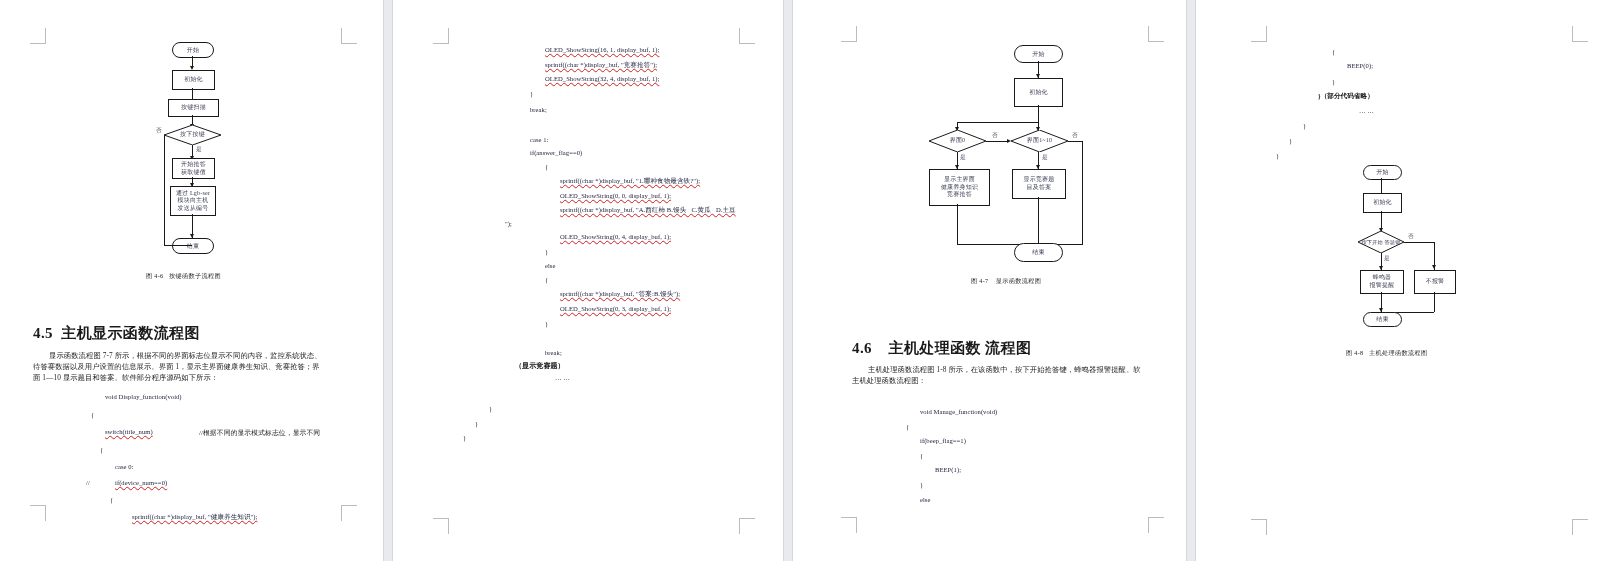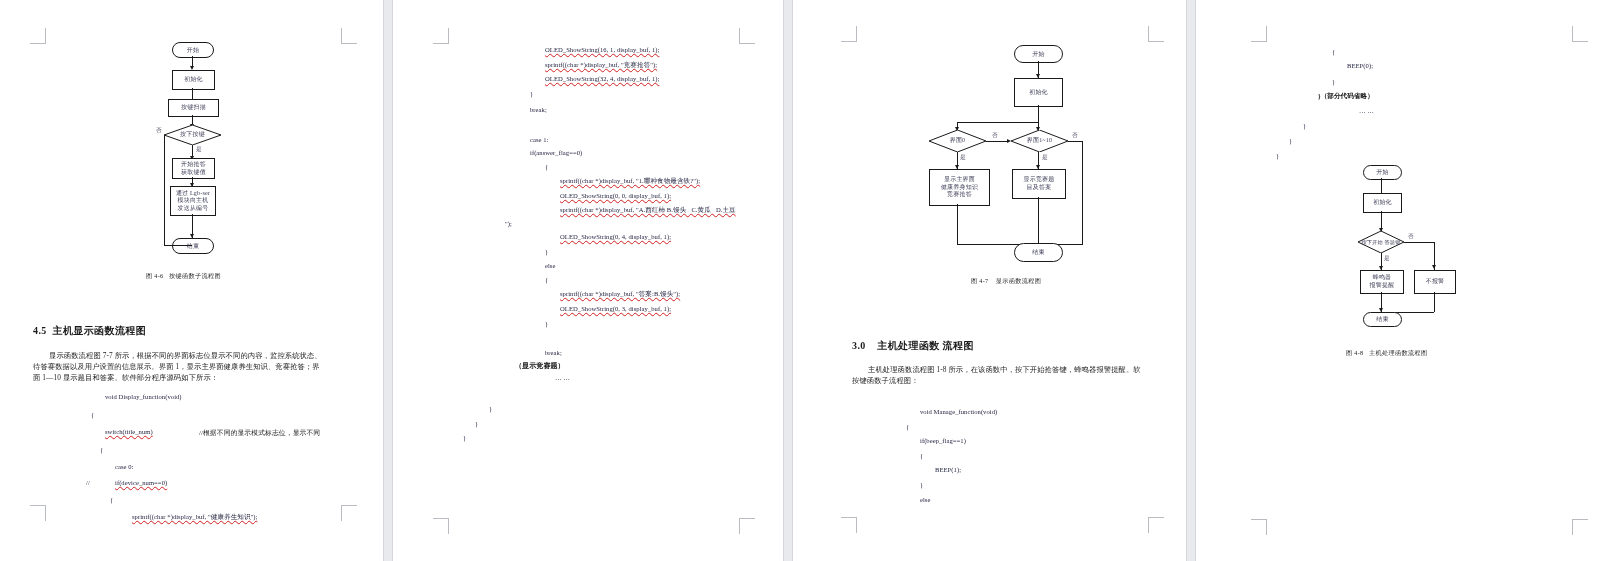--- a/index.html
+++ b/index.html
@@ -24,21 +24,21 @@
   .cmark i{position:absolute;background:#b9bcc0;}
   .cmark i.h{height:1px;width:16px;}
   .cmark i.v{width:1px;height:16px;}
   .c-tl .h{left:0;bottom:0;} .c-tl .v{right:0;top:0;}
   .c-tr .h{right:0;bottom:0;} .c-tr .v{left:0;top:0;}
   .c-bl .h{left:0;top:0;}  .c-bl .v{right:0;bottom:0;}
   .c-br .h{right:0;top:0;} .c-br .v{left:0;bottom:0;}
 
   .txt{position:absolute;white-space:pre;color:#1b1b1b;}
   .body-cn{font-size:7.3px;line-height:11px;letter-spacing:.1px;}
-  .head-cn{font-size:10px;font-weight:bold;letter-spacing:.4px;}
+  .head-cn{font-size:15px;font-weight:bold;letter-spacing:.4px;}
   .cap-cn{font-size:6.2px;letter-spacing:.3px;color:#222;}
   .code{font-size:6.6px;color:#1f1f3d;letter-spacing:.05px;}
   .sp{color:#1f1f3d;text-decoration:underline;text-decoration-style:wavy;text-decoration-color:#d02020;text-decoration-thickness:.5px;}
   .cnb{font-weight:bold;color:#111;}
   .ellip{letter-spacing:1.6px;}
 
   
   .fc{position:absolute;}
   .term{position:absolute;border:1px solid #1a1a1a;border-radius:999px;
         display:flex;align-items:center;justify-content:center;
@@ -261,24 +261,24 @@
 
       <div class="ln h" style="left:275px;top:141px;width:14px"></div>
       <div class="ln v" style="left:289px;top:141px;height:103px"></div>
       <div class="ln h" style="left:245px;top:244px;width:45px"></div>
 
       <div class="term" style="left:221px;top:243px;width:47px;height:17px">结束</div>
     </div>
 
     <div class="txt cap-cn" style="left:178px;top:277px">图 4-7    显示函数流程图</div>
 
-    <div class="txt head-cn" style="left:59px;top:339px">3.0    主机处理函数 流程图</div>
+    <div class="txt head-cn" style="left:59px;top:339px">4.6    主机处理函数 流程图</div>
 
     <div class="txt body-cn" style="left:75px;top:364px">主机处理函数流程图 1-8 所示，在该函数中，按下开始抢答键，蜂鸣器报警提醒。软</div>
-    <div class="txt body-cn" style="left:59px;top:375px">按键函数子流程图：</div>
+    <div class="txt body-cn" style="left:59px;top:375px">主机处理函数流程图：</div>
 
     <div class="txt code" style="left:127px;top:408px">void Manage_function(void)</div>
     <div class="txt code" style="left:113px;top:423px">{</div>
     <div class="txt code" style="left:127px;top:437px">if(beep_flag==1)</div>
     <div class="txt code" style="left:127px;top:452px">{</div>
     <div class="txt code" style="left:142px;top:466px">BEEP(1);</div>
     <div class="txt code" style="left:127px;top:481px">}</div>
     <div class="txt code" style="left:127px;top:496px">else</div>
   </div>
 

